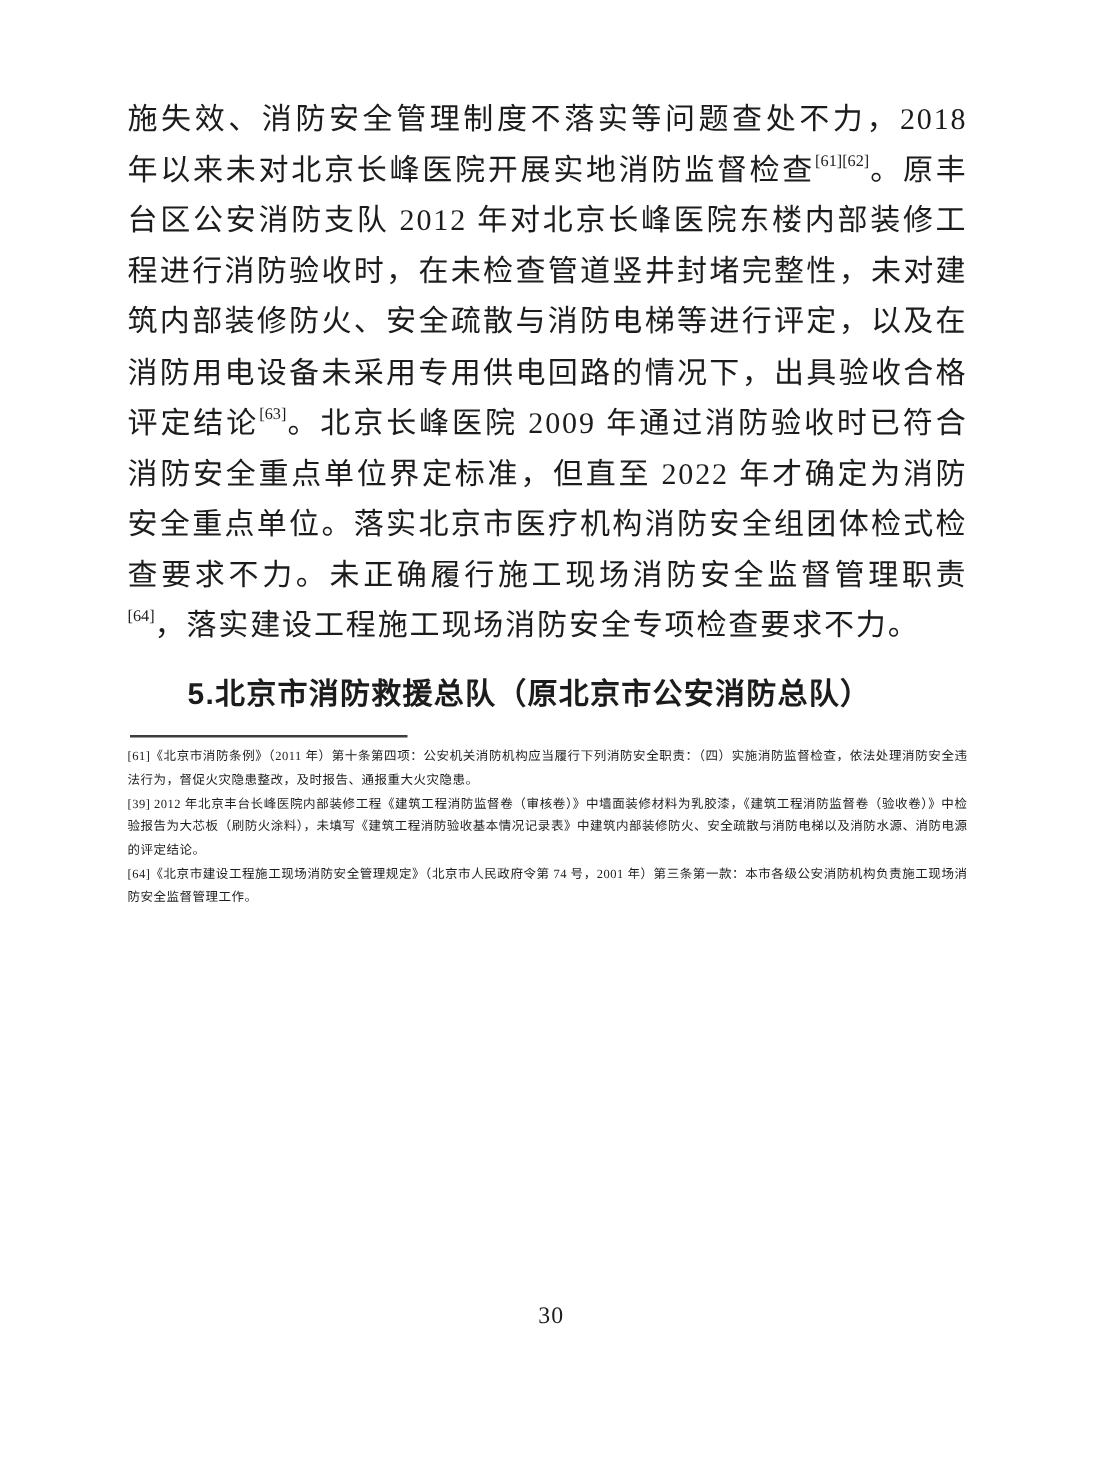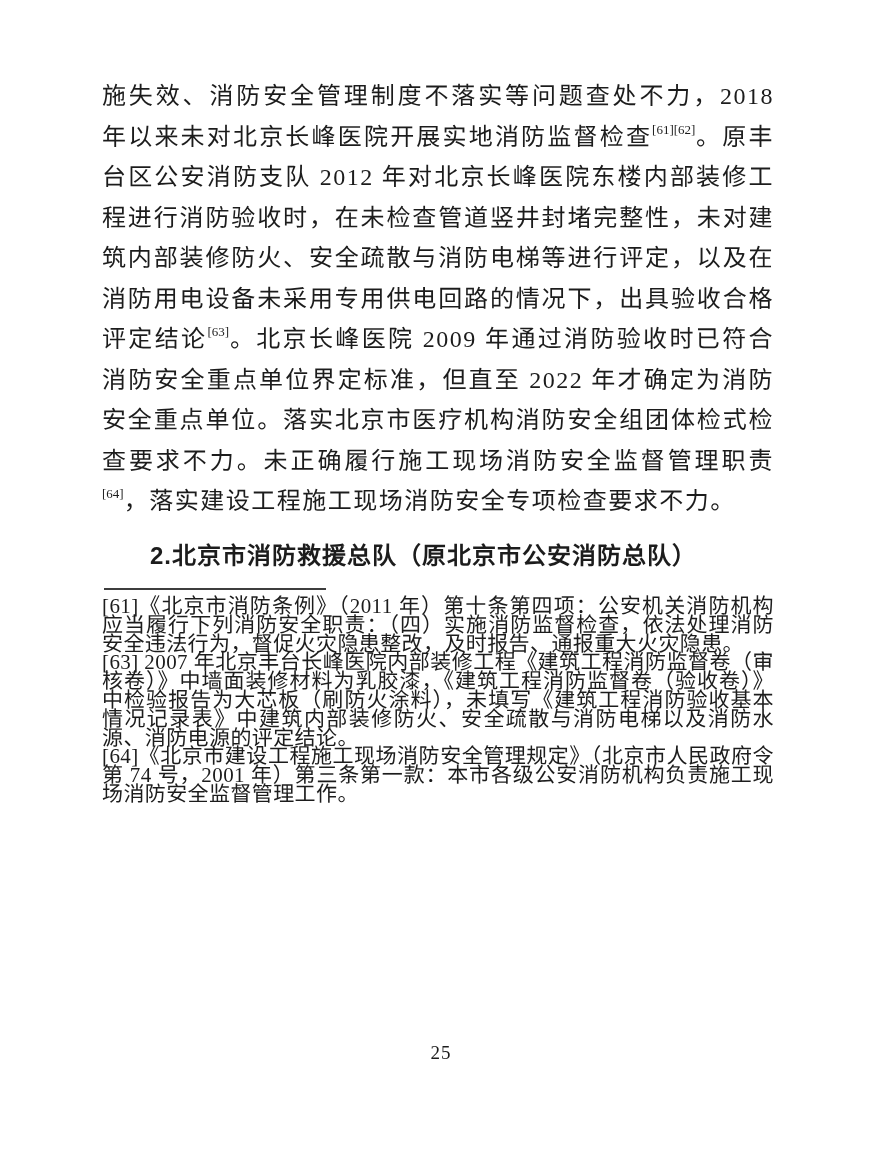--- a/index.html
+++ b/index.html
@@ -59,21 +59,21 @@
     color:var(--ink);
   }
   
   .footnote-sep{
     border:none;
     border-top:2px solid var(--sep);
     width:222px;
     margin:10px 0 7px 2px;
   }
   .footnotes{
-    font-size:21px;
+    font-size:10px;
     line-height:18.8px;
     text-align:justify;
     text-justify:inter-character;
     letter-spacing:0.4px;
     color:var(--ink);
   }
   .footnote-item{margin:0;}
   
   .page-number{
     position:absolute;
@@ -87,27 +87,27 @@
   }
 </style>
 </head>
 <body>
 
 <div class="page">
   <div class="content">
 
     <p class="body-para"><span>施失效、消防安全管理制度不落实等问题查处不力，2018 年以来未对北京长峰医院开展实地消防监督检查</span><sup>[61][62]</sup><span>。原丰台区公安消防支队 2012 年对北京长峰医院东楼内部装修工程进行消防验收时，在未检查管道竖井封堵完整性，未对建筑内部装修防火、安全疏散与消防电梯等进行评定，以及在消防用电设备未采用专用供电回路的情况下，出具验收合格评定结论</span><sup>[63]</sup><span>。北京长峰医院 2009 年通过消防验收时已符合消防安全重点单位界定标准，但直至 2022 年才确定为消防安全重点单位。落实北京市医疗机构消防安全组团体检式检查要求不力。未正确履行施工现场消防安全监督管理职责</span><sup>[64]</sup><span>，落实建设工程施工现场消防安全专项检查要求不力。</span></p>
 
-    <h3 class="section-heading">2.北京市消防救援总队（原北京市公安消防总队）</h3>
+    <h3 class="section-heading">5.北京市消防救援总队（原北京市公安消防总队）</h3>
 
 
     <hr class="footnote-sep">
 
     <div class="footnotes">
       <p class="footnote-item">[61]《北京市消防条例》（2011 年）第十条第四项：公安机关消防机构应当履行下列消防安全职责：（四）实施消防监督检查，依法处理消防安全违法行为，督促火灾隐患整改，及时报告、通报重大火灾隐患。</p>
-      <p class="footnote-item">[63] 2007 年北京丰台长峰医院内部装修工程《建筑工程消防监督卷（审核卷）》中墙面装修材料为乳胶漆，《建筑工程消防监督卷（验收卷）》中检验报告为大芯板（刷防火涂料），未填写《建筑工程消防验收基本情况记录表》中建筑内部装修防火、安全疏散与消防电梯以及消防水源、消防电源的评定结论。</p>
+      <p class="footnote-item">[39] 2012 年北京丰台长峰医院内部装修工程《建筑工程消防监督卷（审核卷）》中墙面装修材料为乳胶漆，《建筑工程消防监督卷（验收卷）》中检验报告为大芯板（刷防火涂料），未填写《建筑工程消防验收基本情况记录表》中建筑内部装修防火、安全疏散与消防电梯以及消防水源、消防电源的评定结论。</p>
       <p class="footnote-item">[64]《北京市建设工程施工现场消防安全管理规定》（北京市人民政府令第 74 号，2001 年）第三条第一款：本市各级公安消防机构负责施工现场消防安全监督管理工作。</p>
     </div>
 
   </div>
 
-  <div class="page-number">25</div>
+  <div class="page-number">30</div>
 </div>
 
 </body></html>

